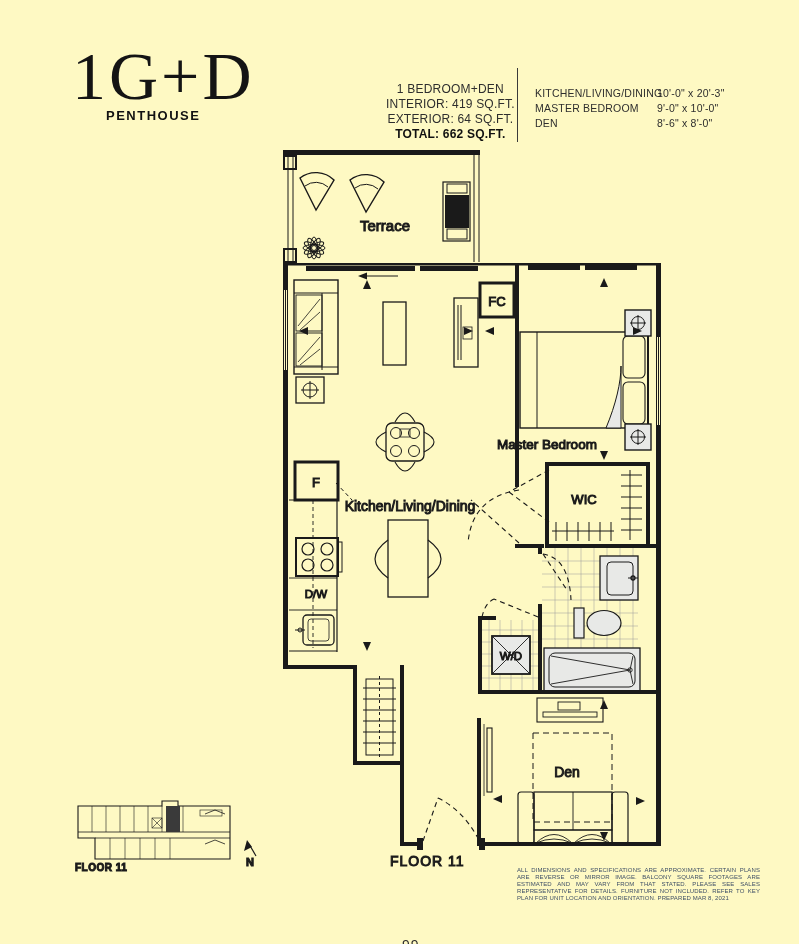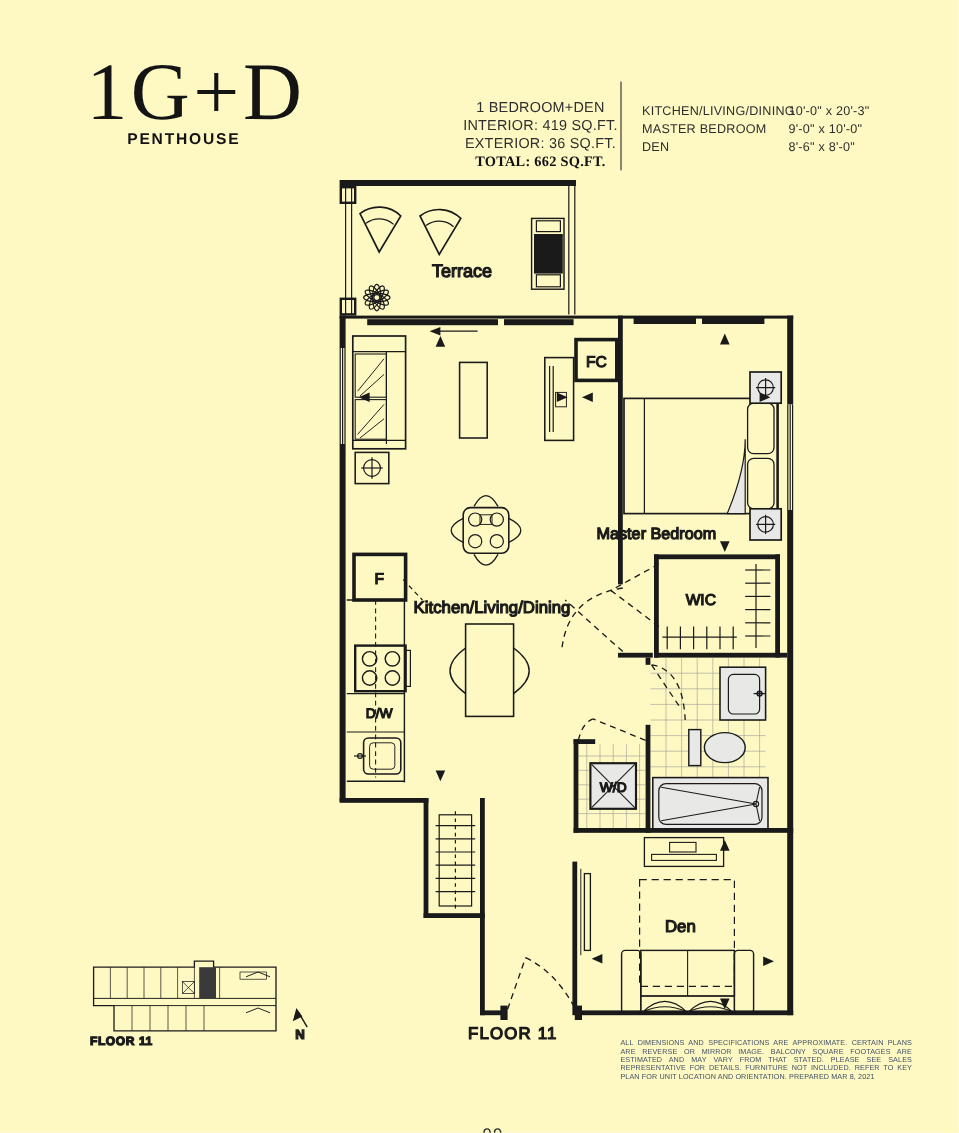--- a/index.html
+++ b/index.html
@@ -2,41 +2,41 @@
 <html><head>
 <meta charset="utf-8">
 <style>
   html,body{margin:0;padding:0;}
   body{font-family:"Liberation Sans",sans-serif;}
   .page{position:relative;width:799px;height:944px;background:#fef9c3;overflow:hidden;}
   .abs{position:absolute;}
   .unit-name{font-family:"Liberation Serif",serif;font-size:68px;font-weight:400;color:#141414;letter-spacing:3px;line-height:1;}
   .unit-type{font-size:13px;font-weight:bold;color:#121212;letter-spacing:1.5px;}
   .specs{font-size:12px;color:#2e2e2e;line-height:15px;letter-spacing:.2px;text-align:center;}
-  .specs .total{font-weight:bold;color:#111;font-family:Liberation Serif, serif;}
+  .specs .total{font-weight:bold;color:#111;}
   .divider{width:1px;background:#3a3a3a;}
   .dims{font-size:10.5px;color:#2e2e2e;line-height:15px;letter-spacing:.2px;}
   .dims .row{display:flex;}
   .dims .room{width:122px;}
   .disclaimer{width:243px;font-size:6px;line-height:7px;color:#3e4f66;text-align:justify;letter-spacing:.1px;}
   .pagenum{font-size:14px;color:#2e2e2e;letter-spacing:1px;}
   svg text{font-family:"Liberation Sans",sans-serif;fill:#1f1f1f;}
 </style>
 </head>
 <body>
 
 <div class="page">
 
   <div class="abs unit-name" style="left:72px;top:42px;">1G+D</div>
   <div class="abs unit-type" style="left:106px;top:108px;">PENTHOUSE</div>
 
   <div class="abs specs" style="left:386px;top:82px;">
     <div>1 BEDROOM+DEN</div>
     <div>INTERIOR: 419 SQ.FT.</div>
-    <div>EXTERIOR: 36 SQ.FT.</div>
+    <div>EXTERIOR: 64 SQ.FT.</div>
     <div class="total">TOTAL: 662 SQ.FT.</div>
   </div>
 
   <div class="abs divider" style="left:517px;top:68px;height:74px;"></div>
 
   <div class="abs dims" style="left:535px;top:86px;">
     <div class="row">
       <span class="room">KITCHEN/LIVING/DINING</span>
       <span>10'-0" x 20'-3"</span>
     </div>

